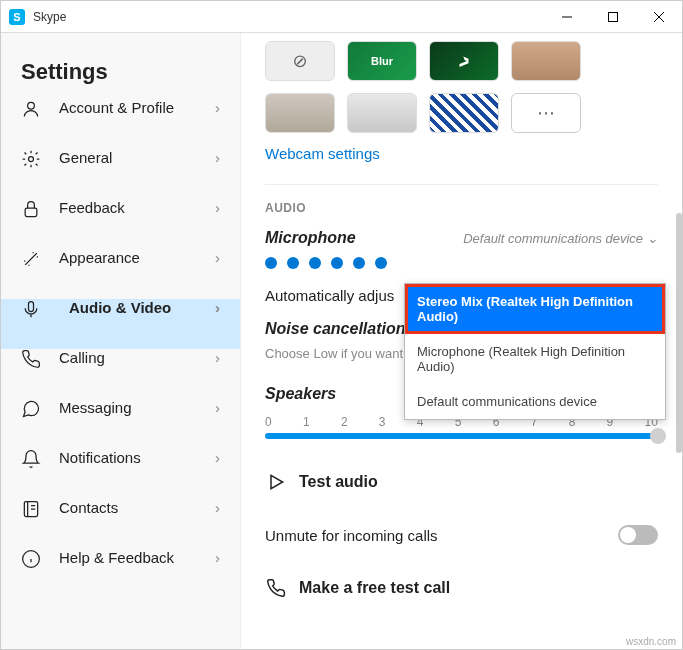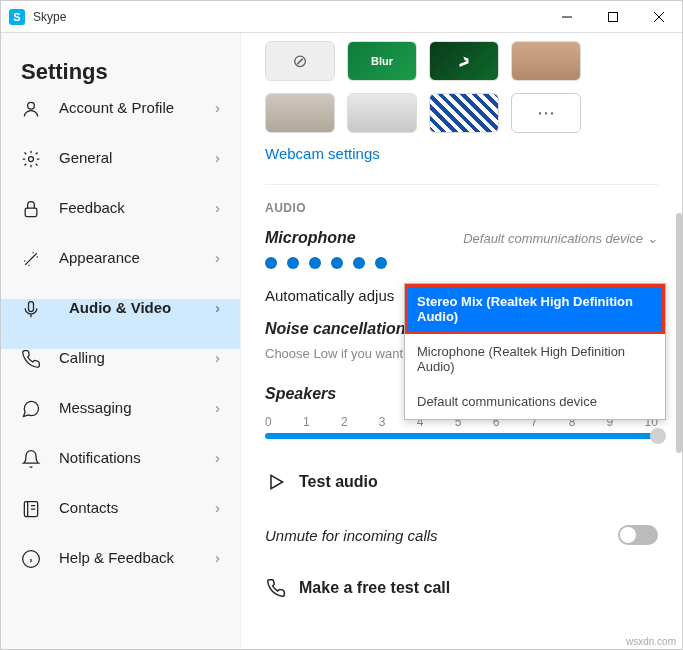--- a/index.html
+++ b/index.html
@@ -39,21 +39,21 @@
 .subtext { font-size: 15px; color: #222; margin-bottom: 16px; }
 .hint { font-size: 13px; color: #888; margin-top: 4px; }
 .hint a { color: #0078d4; text-decoration: none; }
 .slider-wrap { margin-top: 12px; margin-bottom: 22px; }
 .slider-ticks { display: flex; justify-content: space-between; font-size: 12px; color: #888; margin-bottom: 4px; }
 .slider-track { position: relative; height: 6px; background: #0091ea; border-radius: 3px; }
 .slider-thumb { position: absolute; right: -8px; top: -5px; width: 16px; height: 16px; background: #d0d0d0; border-radius: 50%; }
 .action-row { display: flex; align-items: center; gap: 12px; font-size: 16px; font-weight: 600; color: #222; margin: 32px 0; }
 .action-row .icon { width: 22px; height: 22px; display: flex; align-items: center; justify-content: center; }
 .action-row .icon svg { width: 20px; height: 20px; fill: none; stroke: #222; stroke-width: 1.8; }
-.toggle-row { display: flex; align-items: center; font-size: 15px; color: #222; margin: 4px 0; font-style: italic; }
+.toggle-row { display: flex; align-items: center; font-size: 15px; color: #222; margin: 4px 0; }
 .toggle { margin-left: auto; width: 40px; height: 20px; background: #bbb; border-radius: 10px; position: relative; }
 .toggle .knob { position: absolute; width: 16px; height: 16px; background: #fff; border-radius: 50%; top: 2px; left: 2px; }
 .dropdown { position: absolute; top: 250px; right: 16px; width: 262px; background: #fff; border: 1px solid #bbb; box-shadow: 0 2px 8px rgba(0,0,0,0.2); z-index: 10; }
 .dropdown .opt { padding: 10px 12px; font-size: 13px; color: #444; cursor: pointer; }
 .dropdown .opt.sel { background: #0078ff; color: #fff; font-weight: 600; outline: 3px solid #e8341c; outline-offset: -3px; }
 .scrollbar { position: absolute; right: 0; top: 180px; width: 6px; height: 240px; background: #ccc; border-radius: 3px; }
 .watermark { position: absolute; bottom: 2px; right: 6px; font-size: 10px; color: #aaa; }
 hr.sep { border: none; border-top: 1px solid #eee; margin: 0 0 16px 0; }
 </style>
 </head>

